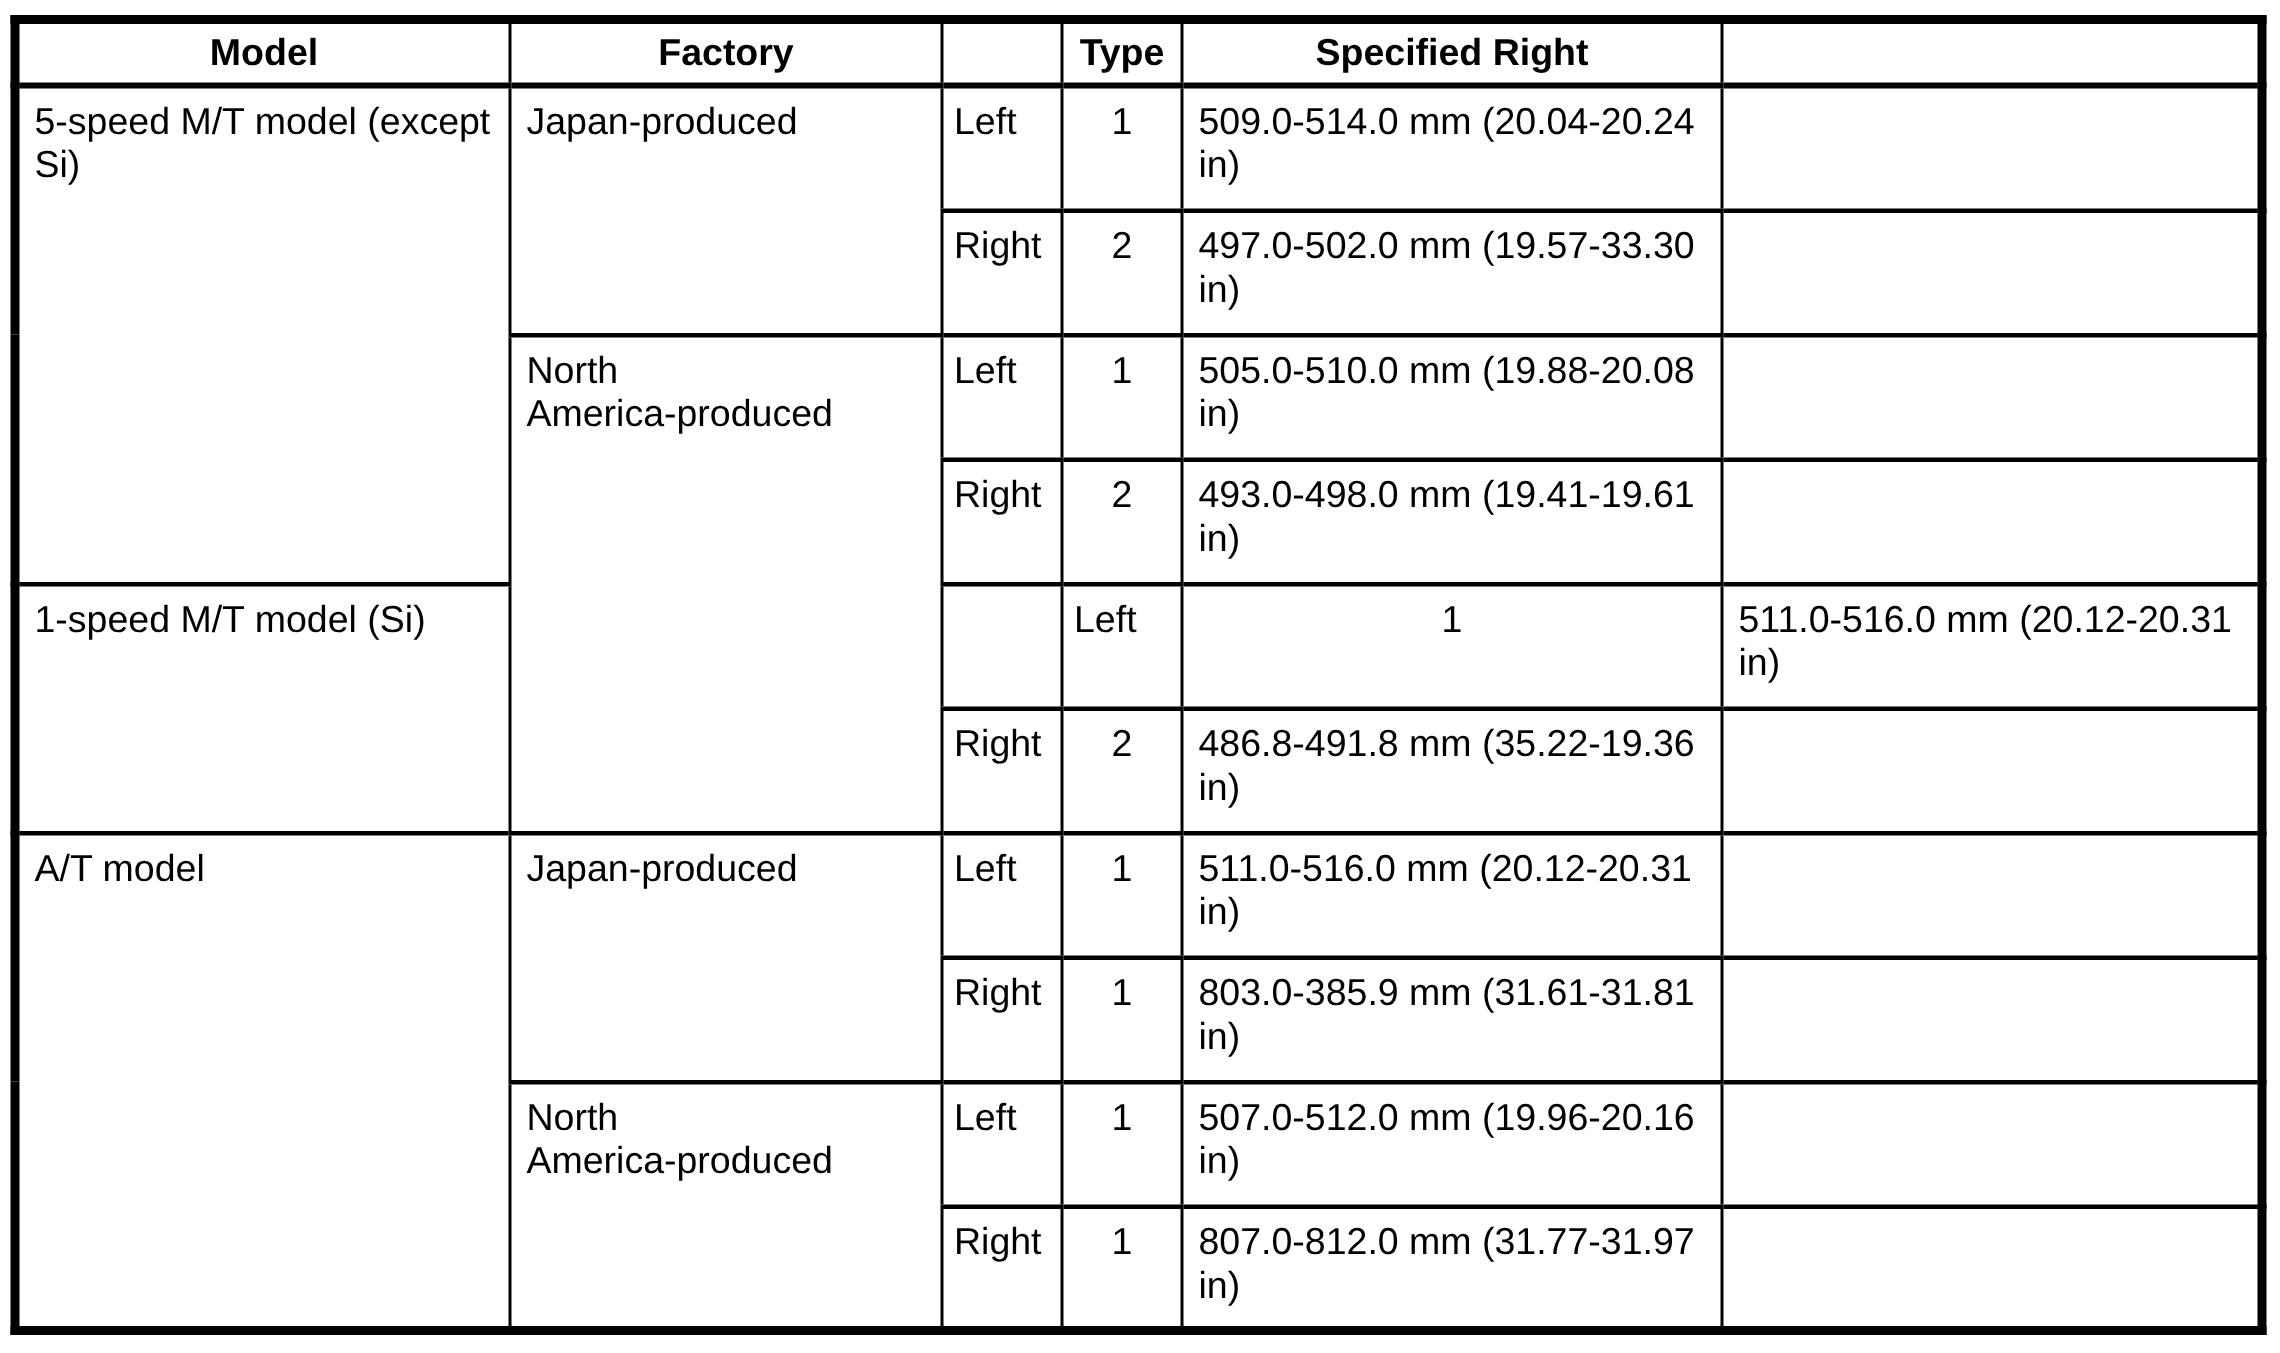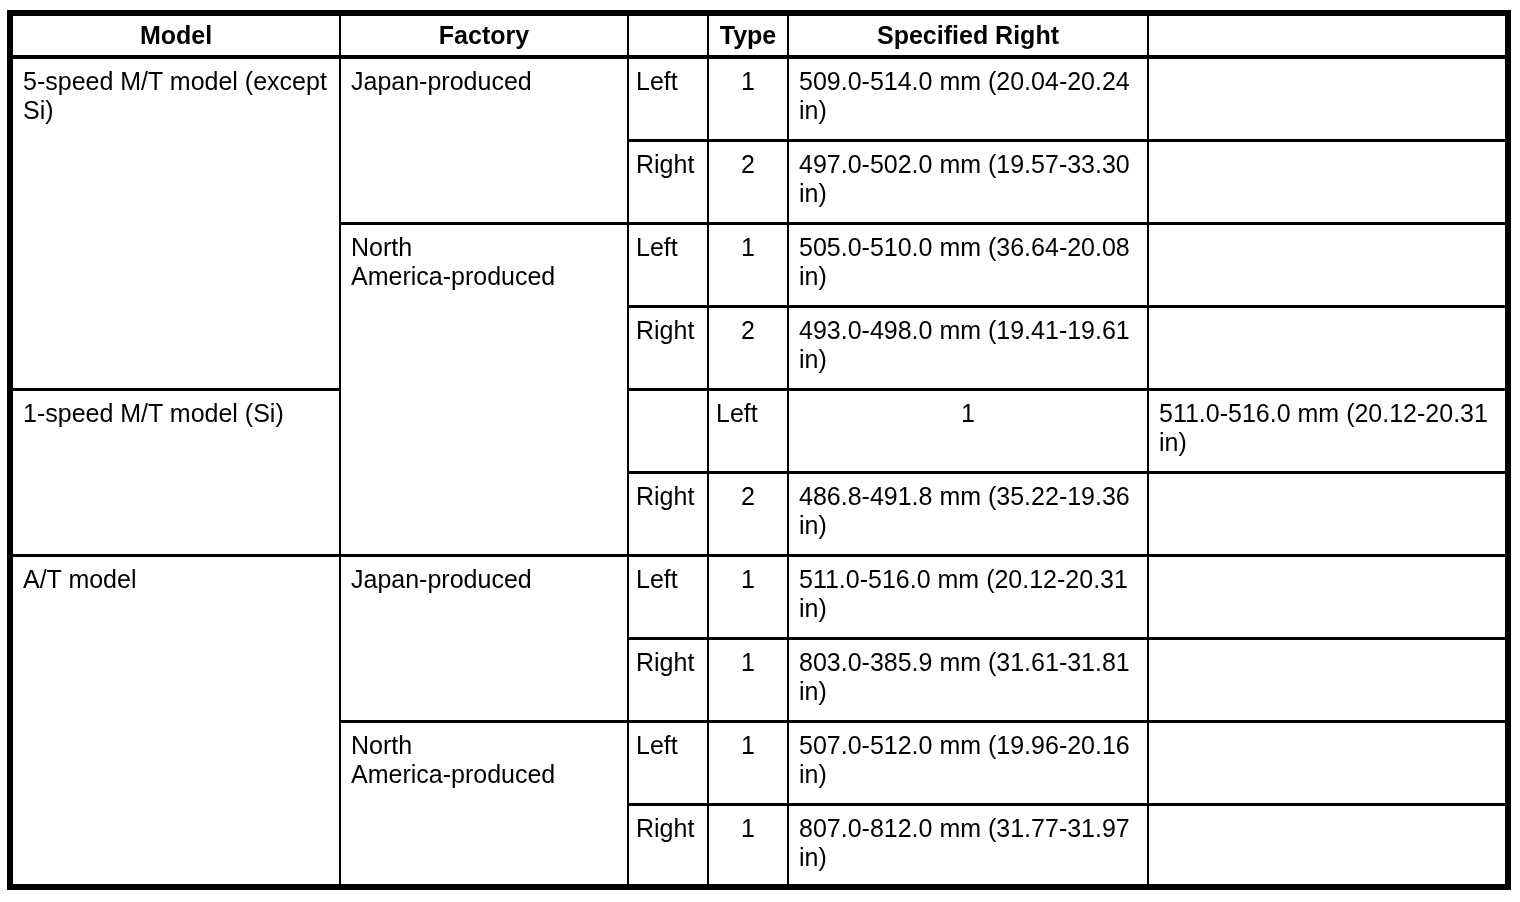--- a/index.html
+++ b/index.html
@@ -95,21 +95,21 @@
         <td class="type">2</td>
         <td>497.0-502.0 mm (19.57-33.30
 in)</td>
         <td></td>
       </tr>
       <tr>
         <td rowspan="4">North
 America-produced</td>
         <td class="side">Left</td>
         <td class="type">1</td>
-        <td>505.0-510.0 mm (36.64-20.08
+        <td>505.0-510.0 mm (19.88-20.08
 in)</td>
         <td></td>
       </tr>
       <tr>
         <td class="side">Right</td>
         <td class="type">2</td>
         <td>493.0-498.0 mm (19.41-19.61
 in)</td>
         <td></td>
       </tr>

